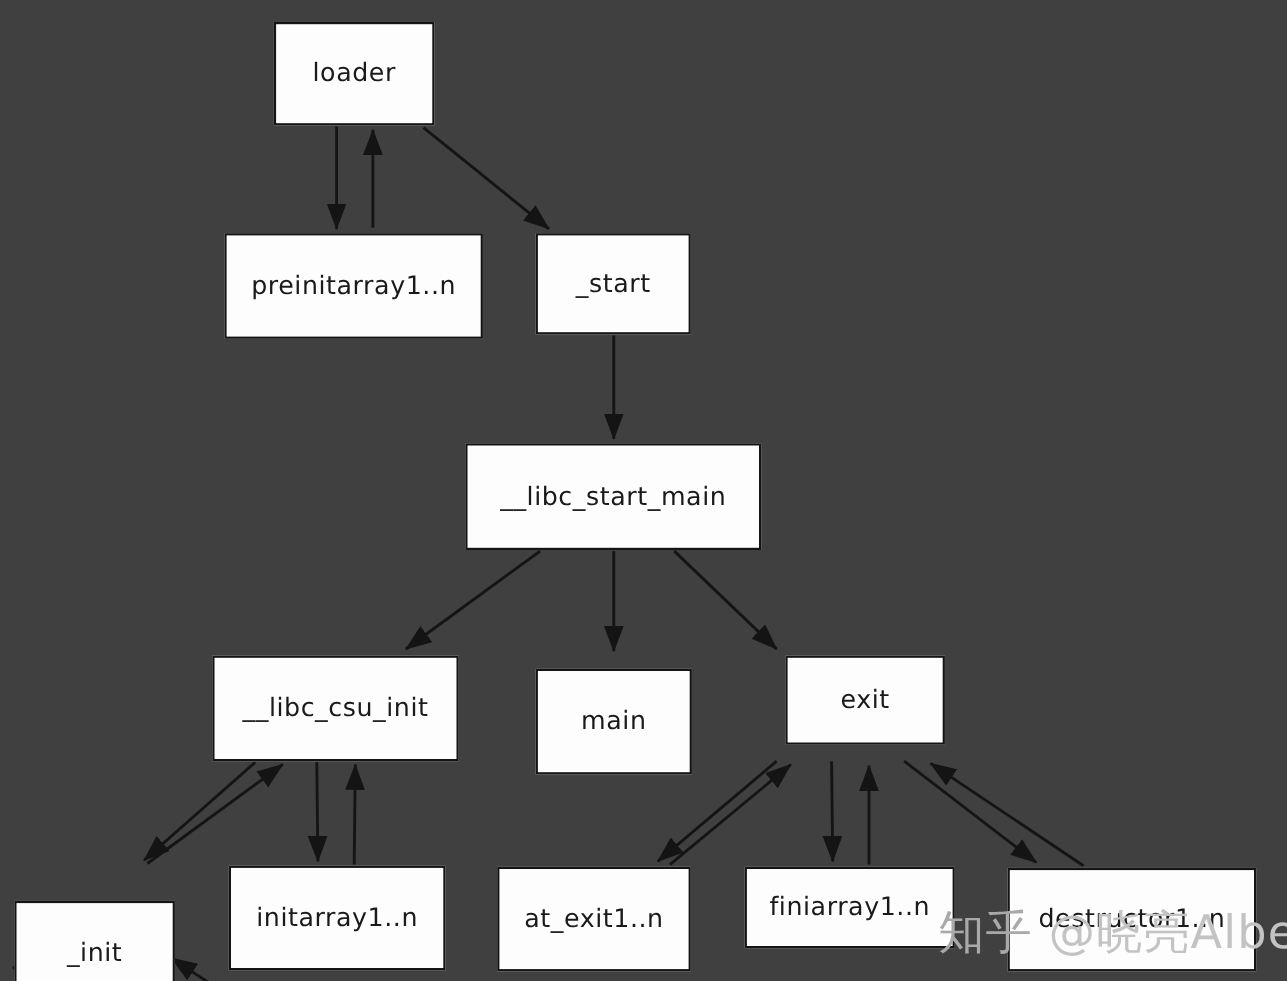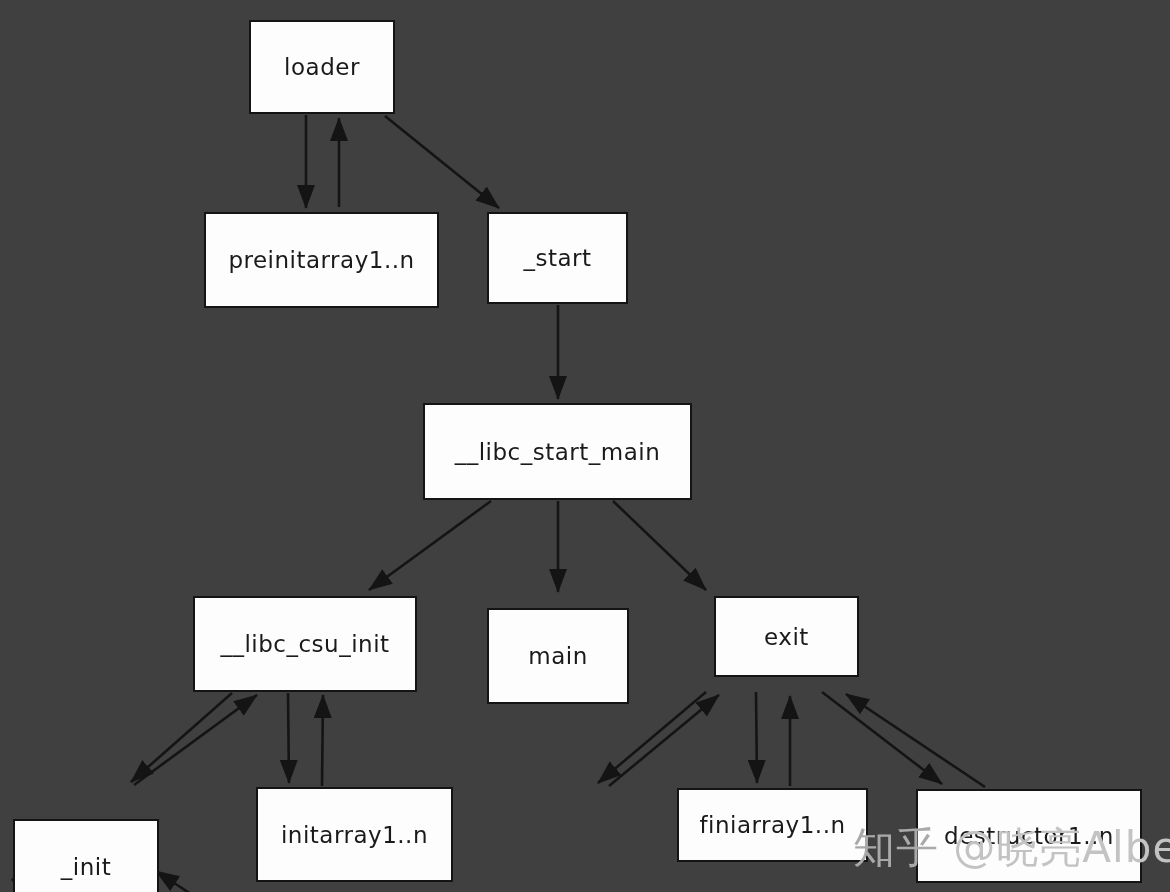--- a/index.html
+++ b/index.html
@@ -120,24 +120,27 @@
   </div>
 
   <div class="node" style="left:714px; top:596px; width:145px; height:81px;">
     <span>exit</span>
   </div>
 
   <div class="node" style="left:13px; top:787px; width:146px; height:95px;margin-top:32px;">
     <span>_init</span>
   </div>
 
-  <div class="node" style="left:208px; top:787px; width:197px; height:95px;margin-left:48px;">
+  <div class="node" style="left:208px; top:787px; width:197px; height:95px;">
     <span>initarray1..n</span>
   </div>
 
+  <div class="node" style="left:452px; top:788px; width:176px; height:95px;">
+    <span>at_exit1..n</span>
+  </div>
 
   <div class="node" style="left:677px; top:788px; width:191px; height:74px;">
     <span>finiarray1..n</span>
   </div>
 
   <div class="node" style="left:916px; top:789px; width:226px; height:94px;">
     <span>destructor1..n</span>
   </div>
 
   <div id="watermark">

